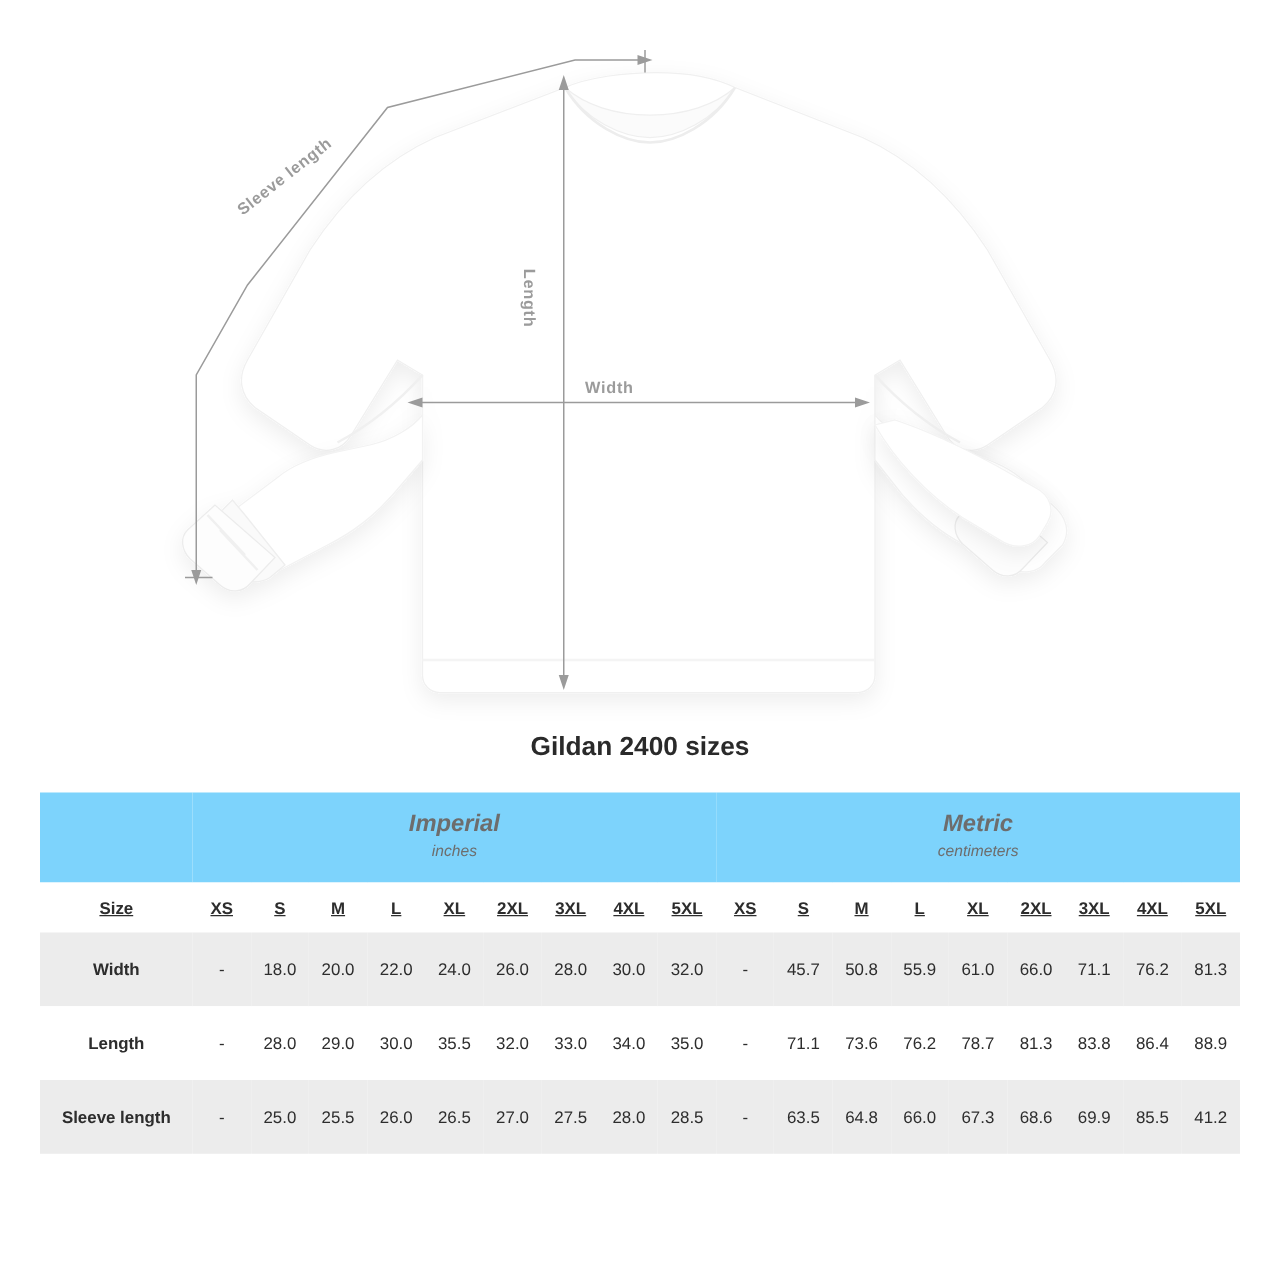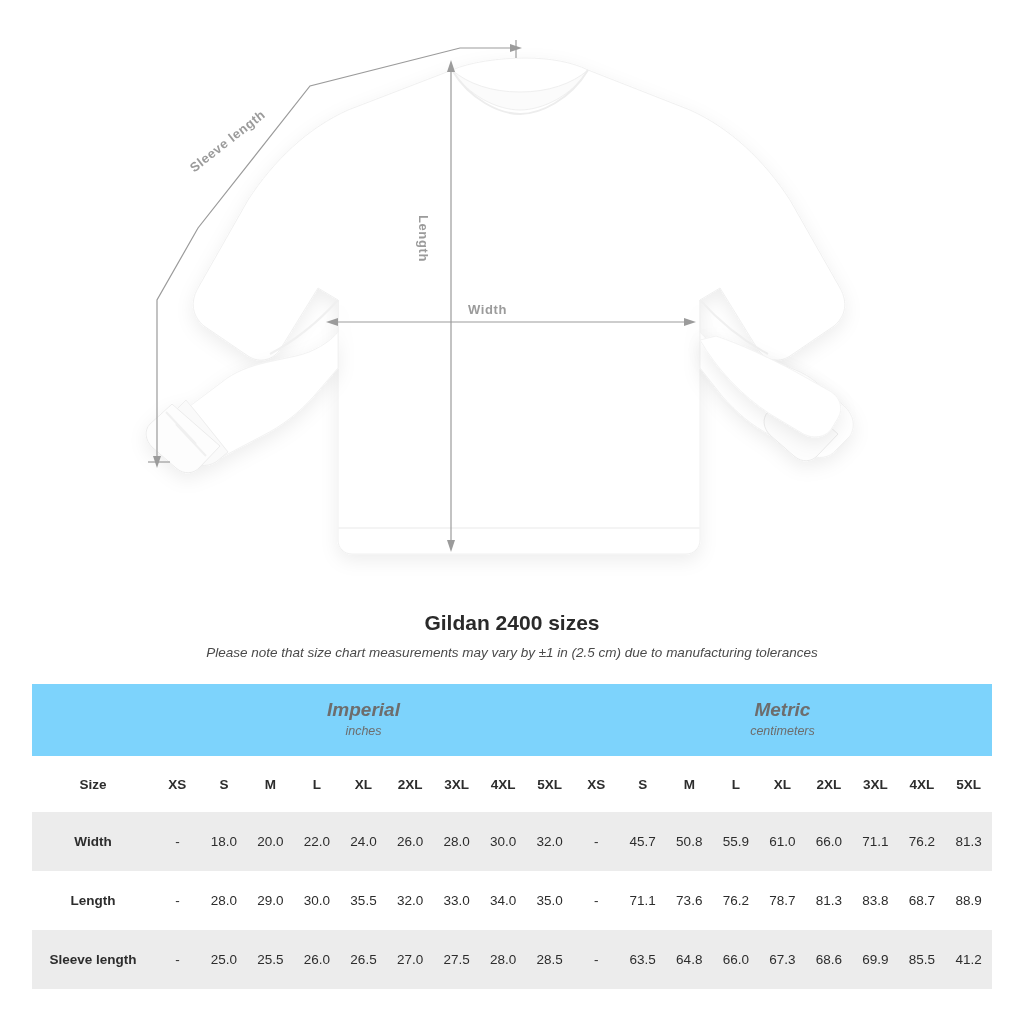--- a/index.html
+++ b/index.html
@@ -52,21 +52,21 @@
   .dim-label.sleeve-label {
     left: 196px;
     top: 160px;
     transform: rotate(-38deg);
     transform-origin: left bottom;
   }
 
   
   .title-block {
     text-align: center;
-    margin-top: 31px;
+    margin-top: 6px;
   }
   .chart-title {
     font-size: 21px;
     font-weight: bold;
     color: #2a2a2a;
     margin: 0 0 10px 0;
   }
   .chart-note {
     font-size: 13.5px;
     font-style: italic;
@@ -103,25 +103,26 @@
     color: #6d6d6d;
     line-height: 1.15;
   }
   .group-unit {
     font-size: 12.5px;
     font-style: italic;
     color: #6d6d6d;
     line-height: 1.6;
   }
   .head-row td {
-    height: 56px;
+    height: 40px;
     background: #ffffff;
     font-weight: bold;
     color: #1f1f1f;
     vertical-align: middle;
+    text-decoration: underline;
   }
   .head-row td.rowhead {
     background: #ffffff;
   }
   .data-row td {
     height: 59px;
     vertical-align: middle;
   }
   .data-row.shaded td {
     background: #ececec;
@@ -253,21 +254,20 @@
       <line x1="148" y1="462" x2="170" y2="462" stroke="#9b9b9b" stroke-width="1.2"></line>
     </svg>
 
     <div class="dim-label width-label">Width</div>
     <div class="dim-label length-label">Length</div>
     <div class="dim-label sleeve-label">Sleeve length</div>
   </div>
 
   <div class="title-block">
     <h1 class="chart-title">Gildan 2400 sizes</h1>
-    <p class="chart-note">Please note that size chart measurements may vary by ±1 in (2.5 cm) due to manufacturing tolerances</p>
   </div>
 
   <div class="table-wrap">
     <table class="size-table">
       <colgroup>
         <col class="c-label">
         <col class="c-cell">
           <col class="c-cell">
           <col class="c-cell">
           <col class="c-cell">
@@ -354,21 +354,21 @@
           <td>33.0</td>
           <td>34.0</td>
           <td>35.0</td>
           <td>-</td>
           <td>71.1</td>
           <td>73.6</td>
           <td>76.2</td>
           <td>78.7</td>
           <td>81.3</td>
           <td>83.8</td>
-          <td>68.7</td>
+          <td>86.4</td>
           <td>88.9</td>
         </tr>
 
         <tr class="data-row shaded">
           <td class="rowhead">Sleeve length</td>
           <td>-</td>
           <td>25.0</td>
           <td>25.5</td>
           <td>26.0</td>
           <td>26.5</td>

